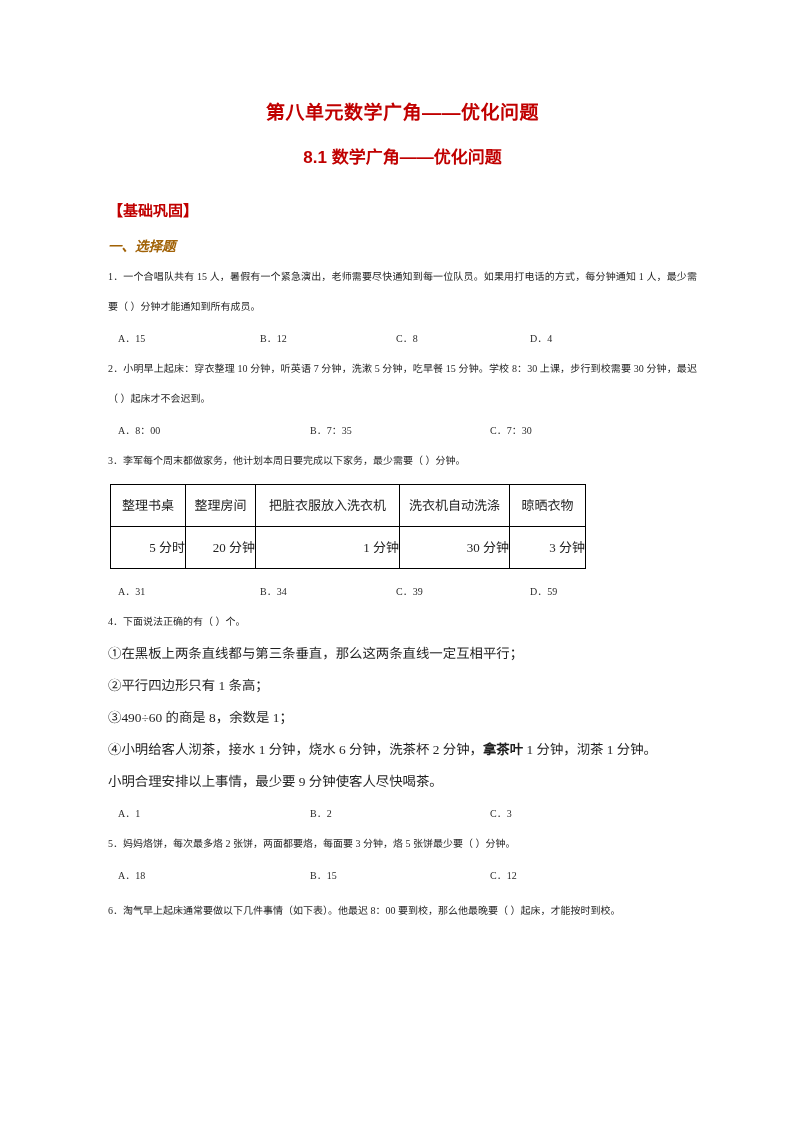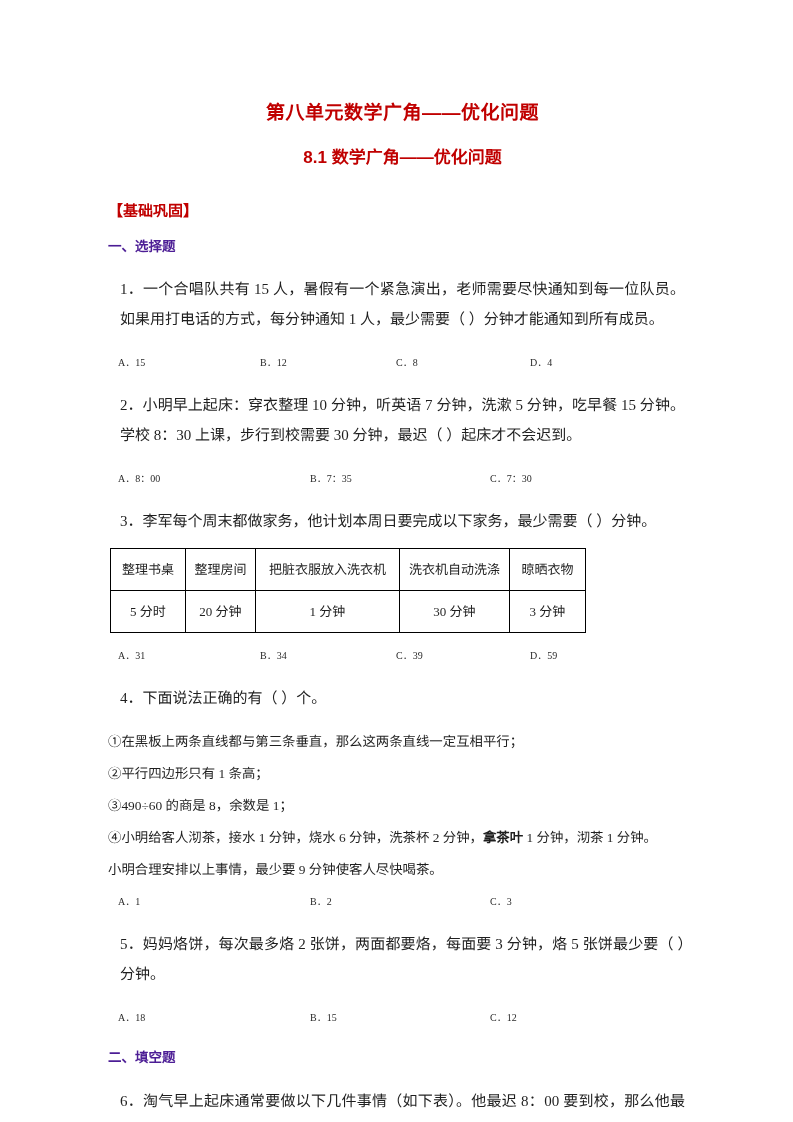--- a/index.html
+++ b/index.html
@@ -48,33 +48,34 @@
   .block-heading {
     color: #c00000;
     font-weight: bold;
     font-size: 15px;
     margin: 0;
     padding-top: 34px;
     line-height: 1.2;
     font-family: "Liberation Sans", "DejaVu Sans", sans-serif;
   }
   .section-heading {
-    color: #4c1d95;
+    color: #a16207;
     font-weight: bold;
     font-size: 13.5px;
     margin: 0;
     padding-top: 19px;
     line-height: 1.2;
     font-family: "Liberation Sans", "DejaVu Sans", sans-serif;
+    font-style: italic;
   }
   
   .q {
-    font-size: 15px;
+    font-size: 10px;
     line-height: 30px;
-    margin: 12px;
+    margin: 0;
     padding-top: 7px;
     text-align: justify;
     text-justify: inter-ideograph;
     color: #1f1f1f;
   }
   .q.tight { padding-top: 2px; }
   .sub {
     font-size: 13.4px;
     line-height: 30px;
     margin: 0;
@@ -123,21 +124,21 @@
     height: 41px;
     line-height: 41px;
     white-space: nowrap;
     color: #1f1f1f;
   }
   .chore-table col.c0 { width: 75px; }
   .chore-table col.c1 { width: 70px; }
   .chore-table col.c2 { width: 144px; }
   .chore-table col.c3 { width: 110px; }
   .chore-table col.c4 { width: 76px; }
-  .chore-table tr.vals td { font-family: "Liberation Serif", "DejaVu Serif", serif; }
+  .chore-table tr.vals td { font-family: "Liberation Serif", "DejaVu Serif", serif; text-align: right; }
 </style>
 </head>
 <body>
 
 <div class="page">
 
   <h1 class="doc-title">第八单元数学广角——优化问题</h1>
 
   <h2 class="doc-subtitle">8.1 数学广角——优化问题</h2>
 
@@ -205,17 +206,16 @@
     <span>C．3</span>
   </div>
 
   <p class="q tight">5．妈妈烙饼，每次最多烙 2 张饼，两面都要烙，每面要 3 分钟，烙 5 张饼最少要（        ）分钟。</p>
   <div class="opts three">
     <span>A．18</span>
     <span>B．15</span>
     <span>C．12</span>
   </div>
 
-  <h4 class="section-heading">二、填空题</h4>
 
   <p class="q">6．淘气早上起床通常要做以下几件事情（如下表）。他最迟 8：00 要到校，那么他最晚要（            ）起床，才能按时到校。</p>
 
 </div>
 
 </body></html>

